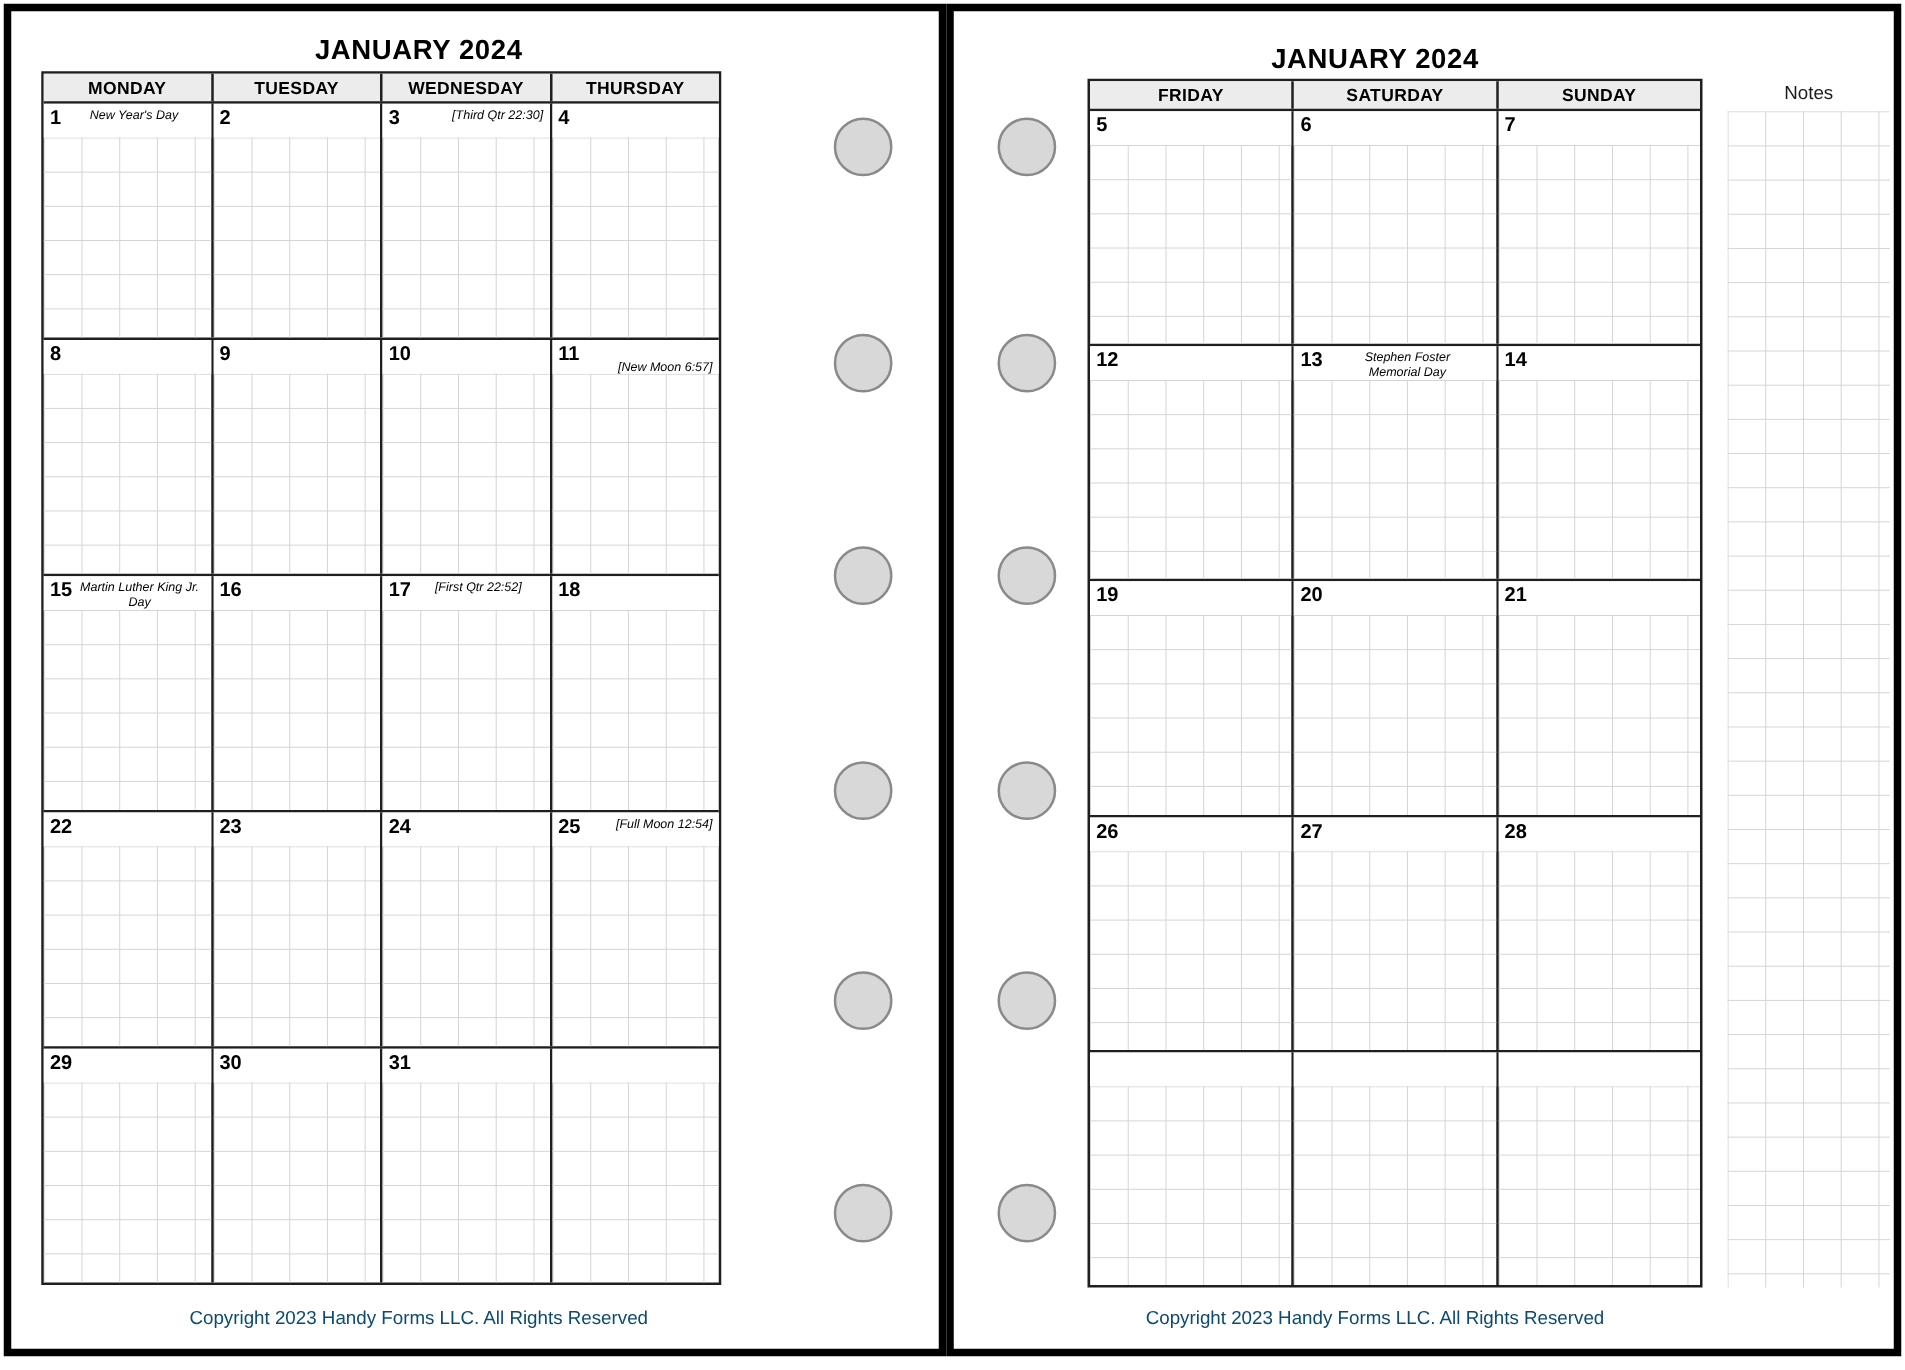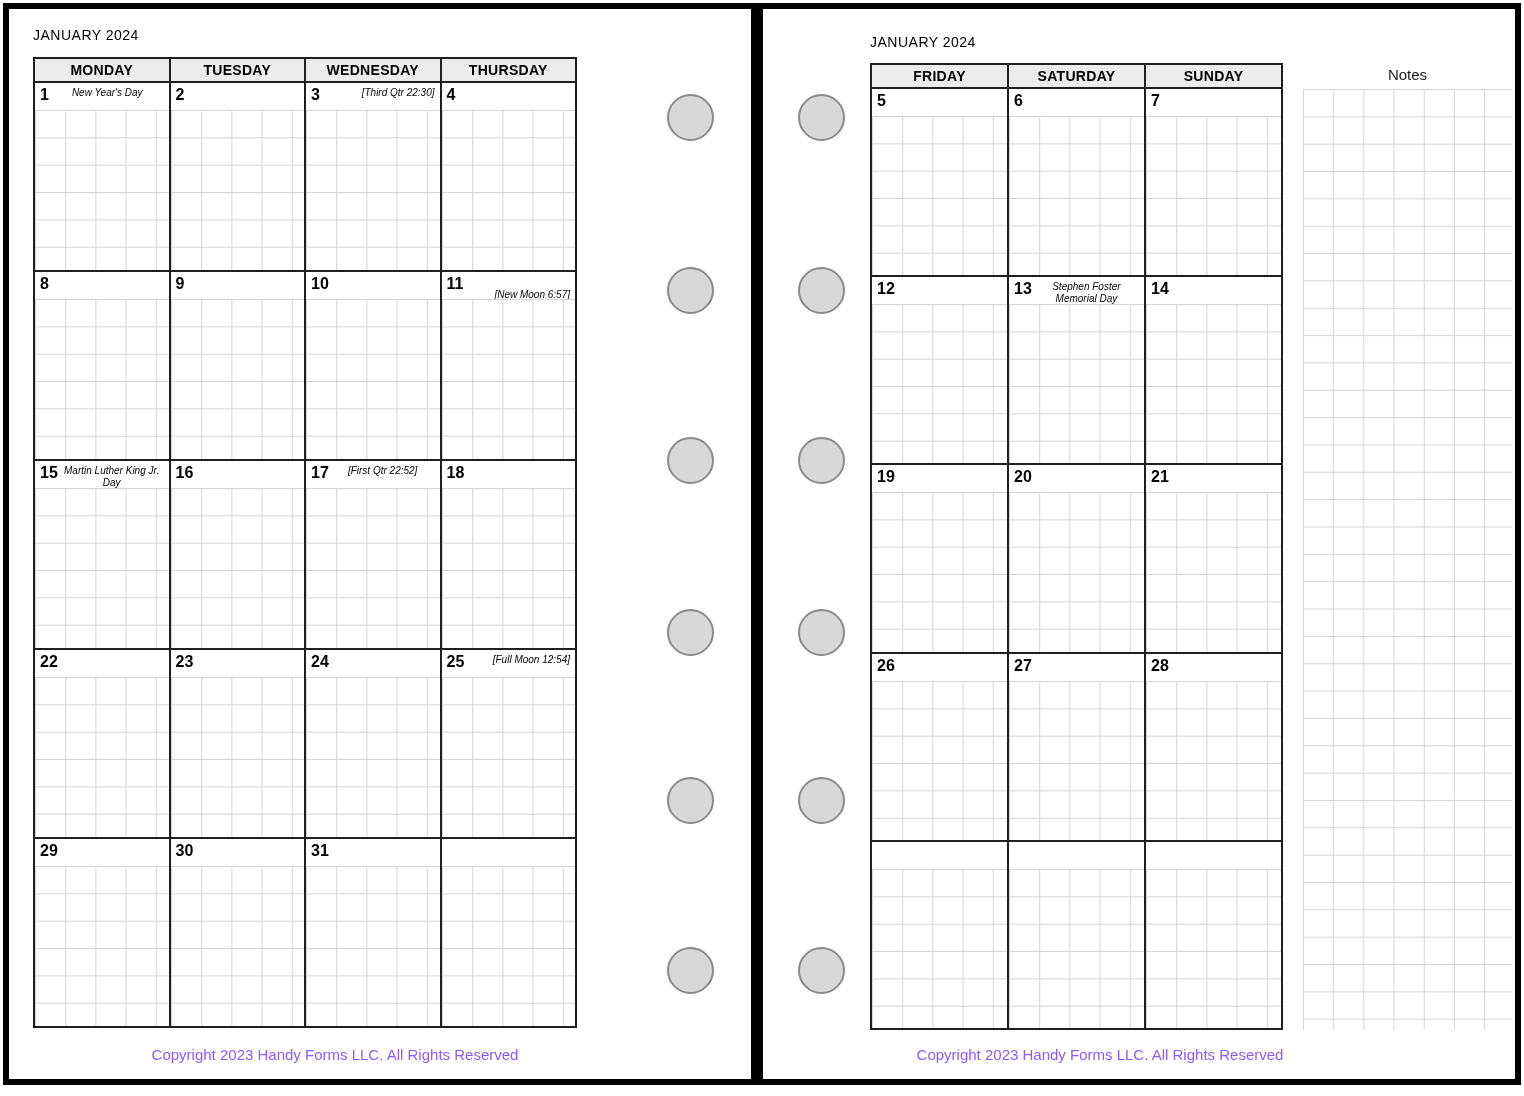--- a/index.html
+++ b/index.html
@@ -24,36 +24,37 @@
   .page {
     position: absolute; top: 3px; height: 1082px;
     background: #ffffff;
     border: 6px solid var(--page-border);
   }
   .page-left  { left: 3px;   width: 754px; }
   .page-right { left: 757px; width: 764px; }
 
   .page-title {
     position: absolute;
-    font-size: 14px;
-    font-weight: normal;
+    text-align: center;
+    font-size: 22px;
+    font-weight: bold;
     letter-spacing: 0.5px;
     white-space: nowrap;
   }
   .page-left  .page-title { left: 24px;  top: 18px; width: 604px; }
   .page-right .page-title { left: 107px; top: 25px; width: 460px; }
 
   .table-area-left {
     position: absolute; left: 24px; top: 48px; width: 544px; bottom: 51px;
   }
   .content-right {
     position: absolute; left: 107px; right: 3px; top: 54px; bottom: 49px;
     display: flex;
   }
-  .content-right .cal-table { width: 413px; flex: none; }
+  .content-right .cal-table { width: 492px; flex: none; }
 
   .cal-table {
     display: flex; flex-direction: column;
     width: 100%; height: 100%;
     border: 2px solid var(--table-border);
     background: #fff;
   }
   .cal-header-row {
     display: flex; flex: none; height: 24px;
     background: var(--header-bg);
@@ -110,21 +111,21 @@
   .notes-grid {
     flex: 1 1 0;
     background-image:
       linear-gradient(to right, var(--grid-line) 1px, transparent 1px),
       linear-gradient(to bottom, var(--grid-line) 1px, transparent 1px);
     background-size: 30.2px 27.35px;
   }
 
   .page-footer {
     position: absolute; bottom: 16px;
-    text-align: center; font-size: 15px; color: #8b5cf6;
+    text-align: center; font-size: 15px; color: #0c4a6e;
     white-space: nowrap;
   }
   .page-left  .page-footer { left: 24px;  width: 604px; }
   .page-right .page-footer { left: 107px; width: 460px; }
 
   .holes { position: absolute; top: 0; bottom: 0; width: 47px; }
   .holes-inner-right { right: 37px; }
   .holes-inner-left  { left: 35px; }
   .hole {
     position: absolute;

